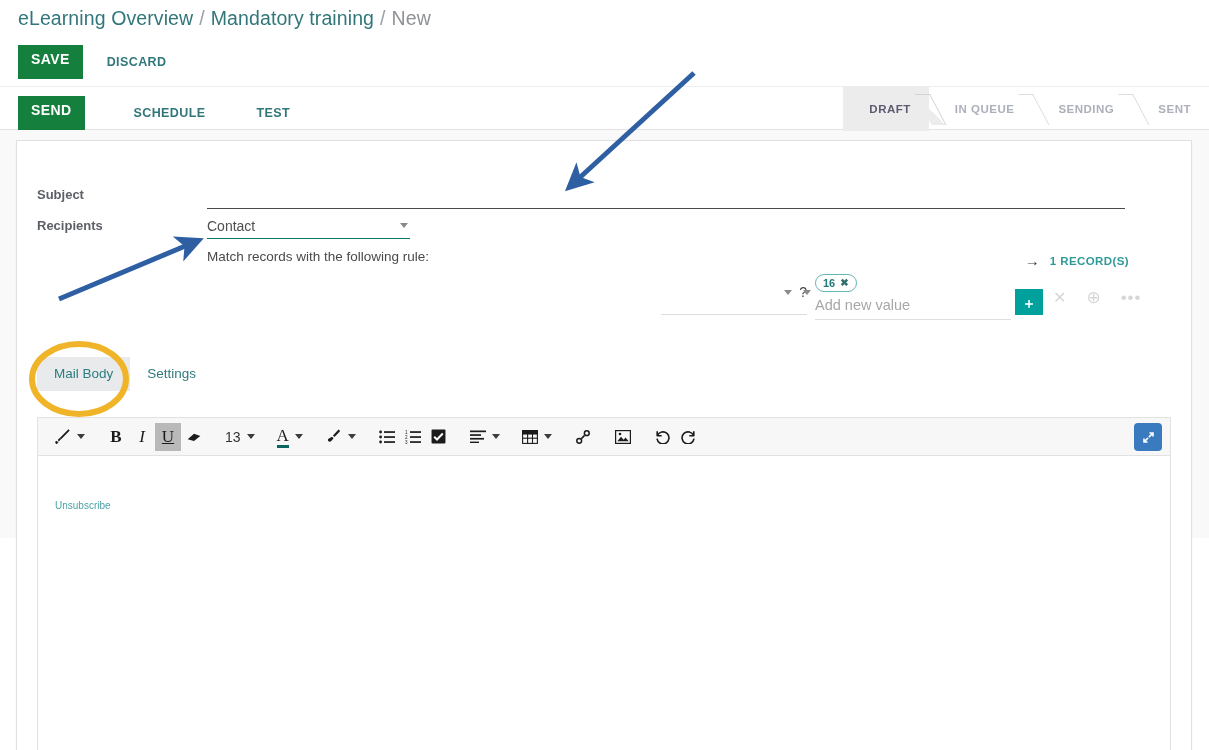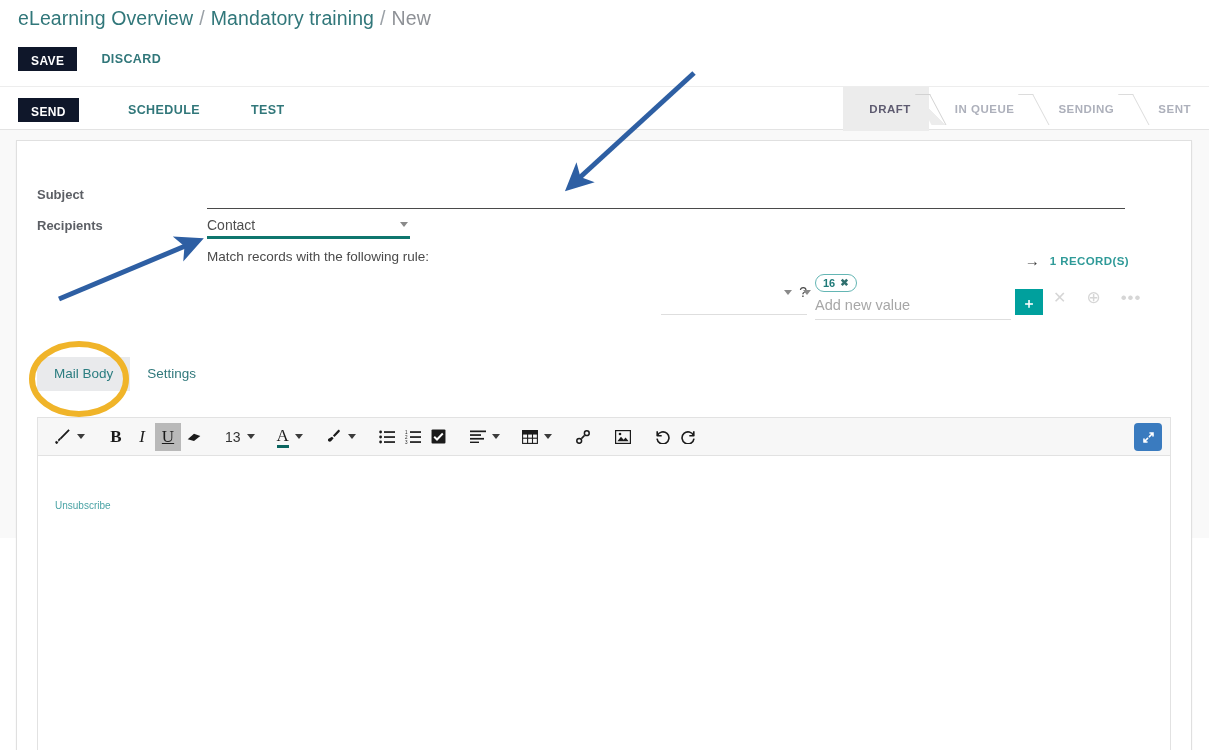--- a/index.html
+++ b/index.html
@@ -21,23 +21,23 @@
     position: absolute; left: 18px; top: 7px;
     font-size: 19.5px; color: #31777a; letter-spacing: .1px;
     white-space: nowrap;
   }
   .breadcrumb .crumb-link { color: #31777a; }
   .breadcrumb .crumb-sep { color: #9aa0a6; margin: 0 6px; font-weight: 300; }
   .breadcrumb .crumb-current { color: #8e9196; }
 
   .btnrow { position: absolute; left: 18px; top: 45px; display: flex; align-items: center; }
   .btn-primary {
-    background: #0f172a; color: #ffffff;
-    font-size: 12px; font-weight: 700; letter-spacing: .4px;
-    padding: 7px 13px 3px 13px; line-height: 14px;
+    background: #15803d; color: #ffffff;
+    font-size: 14px; font-weight: 700; letter-spacing: .4px;
+    padding: 7px 13px 13px 13px; line-height: 14px;
     border: none; cursor: pointer;
   }
   .btn-link {
     color: #31777a; font-size: 12.5px; font-weight: 700; letter-spacing: .4px;
     margin-left: 22px; cursor: pointer; background: none; border: none;
     padding: 7px 2px; line-height: 14px;
   }
 
   
   .actionbar {
@@ -85,21 +85,21 @@
     position: absolute; left: 190px; top: 42px; width: 918px; height: 26px;
     border-bottom: 1px solid #4a4a4a; background: transparent;
   }
   .field-subject input {
     width: 100%; height: 100%; border: none; outline: none; background: transparent;
     font-family: "Liberation Sans", sans-serif; font-size: 14px; color: #4a4a4a; padding: 0;
   }
 
   .field-recip {
     position: absolute; left: 190px; top: 72px; width: 203px; height: 26px;
-    border-bottom: 3px solid #0f766e; display: flex; align-items: center;
+    border-bottom: 1px solid #0f766e; display: flex; align-items: center;
   }
   .field-recip .val { font-size: 14px; color: #4f4f4f; flex: 1; }
   .caret-sm {
     width: 0; height: 0; border-left: 4px solid transparent; border-right: 4px solid transparent;
     border-top: 5px solid #8a8a8a; margin-right: 2px;
   }
 
   .matchtext {
     position: absolute; left: 190px; top: 108px;
     font-size: 13.5px; color: #4a4a4a;

